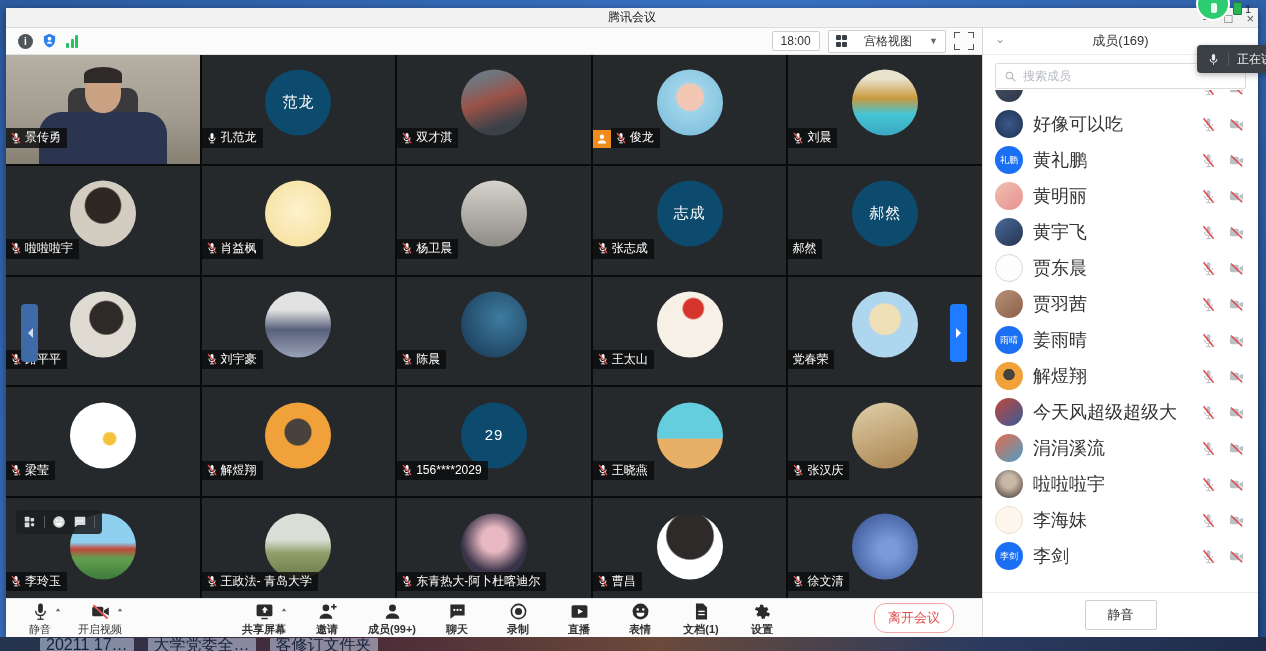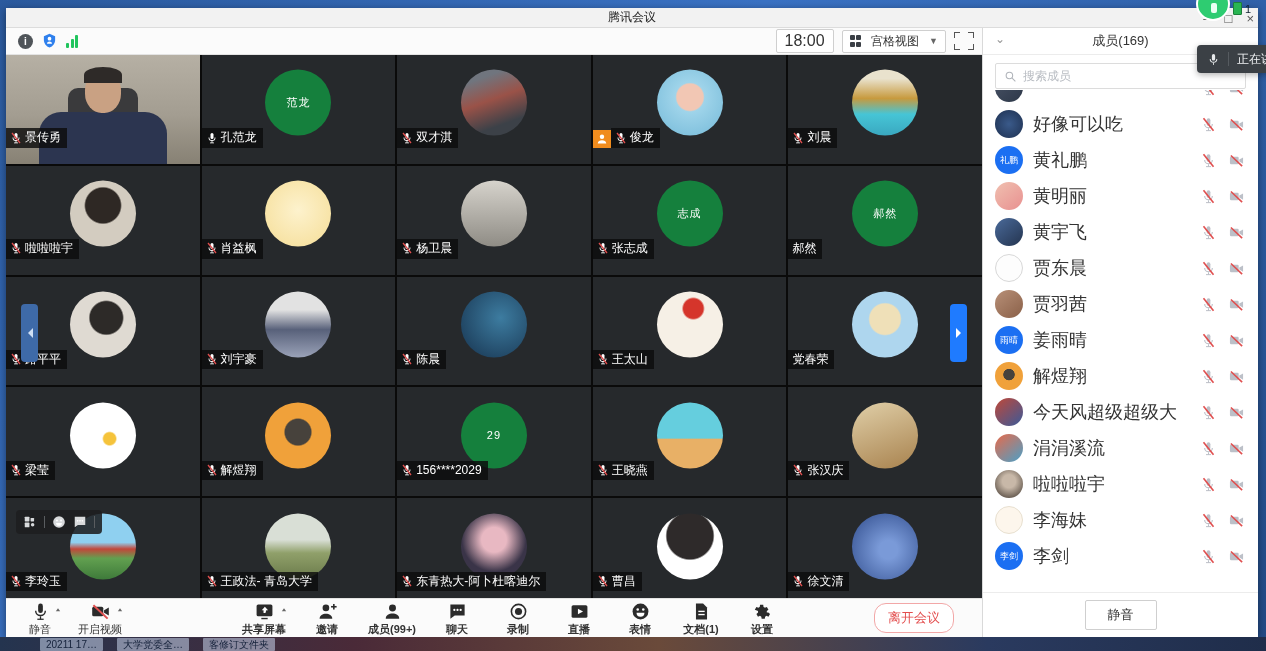--- a/index.html
+++ b/index.html
@@ -15,36 +15,36 @@
 
   
   .main{position:absolute;left:0;top:20px;right:276px;bottom:0;background:#000;}
   .topbar{position:absolute;left:0;top:0;right:0;height:27px;background:#fbfbfb;border-bottom:1px solid #e3e3e3;display:flex;align-items:center;padding:0 8px;}
   .tb-left{display:flex;align-items:center;gap:9px;margin-left:4px;}
   .ic-info{width:15px;height:15px;border-radius:50%;background:#4f5459;color:#fff;font-size:10px;font-weight:bold;display:flex;align-items:center;justify-content:center;}
   .ic-shield{width:15px;height:16px;color:#2f80ed;}
   .ic-signal{display:flex;align-items:flex-end;gap:1.5px;height:13px;}
   .ic-signal i{display:block;width:3px;background:#21c45d;border-radius:1px;}
   .tb-right{margin-left:auto;display:flex;align-items:center;gap:8px;}
-  .timebox{border:1px solid #cfcfcf;border-radius:2px;background:#fff;font-size:16px;color:#333;padding:2px 8px;}
-  .viewdrop{border:1px solid #cfcfcf;border-radius:2px;background:#fff;display:flex;align-items:center;gap:10px;font-size:12px;color:#333;padding:2px 7px;cursor:pointer;}
+  .timebox{border:1px solid #cfcfcf;border-radius:2px;background:#fff;font-size:12px;color:#333;padding:2px 8px;}
+  .viewdrop{border:1px solid #cfcfcf;border-radius:2px;background:#fff;display:flex;align-items:center;gap:17px;font-size:12px;color:#333;padding:2px 7px;cursor:pointer;}
   .gridglyph{display:grid;grid-template-columns:5px 5px;grid-template-rows:5px 5px;gap:1.5px;}
   .gridglyph i{background:#3a3f45;border-radius:1px;}
   .dcaret{font-size:9px;color:#666;}
   .fsbox{width:20px;height:18px;position:relative;cursor:pointer;}
   .fsbox b{position:absolute;width:6px;height:6px;border:1.6px solid #555;}
   .fsbox b:nth-child(1){left:0;top:0;border-right:none;border-bottom:none;}
   .fsbox b:nth-child(2){right:0;top:0;border-left:none;border-bottom:none;}
   .fsbox b:nth-child(3){left:0;bottom:0;border-right:none;border-top:none;}
   .fsbox b:nth-child(4){right:0;bottom:0;border-left:none;border-top:none;}
 
   .grid{position:absolute;left:0;top:27px;right:0;bottom:30px;display:grid;grid-template-columns:repeat(5,1fr);grid-template-rows:repeat(5,1fr);gap:2px;background:#0a0a0a;}
   .cell{position:relative;background:#26292c;overflow:hidden;}
   .avatar{position:absolute;left:50%;top:50%;transform:translate(-50%,-60%);width:66px;height:66px;border-radius:50%;}
-  .avatar.init{background:#15803d;display:flex;align-items:center;justify-content:center;color:#fff;font-size:11px;letter-spacing:1px;}
+  .avatar.init{background:#0c4a6e;display:flex;align-items:center;justify-content:center;color:#fff;font-size:15px;letter-spacing:1px;}
   .labelrow{position:absolute;left:0;bottom:16px;display:flex;align-items:flex-end;z-index:3;}
   .namelabel{background:rgba(12,12,12,.82);color:#fff;font-size:12px;padding:2px 6px 3px 4px;display:flex;align-items:center;gap:3px;line-height:1.2;white-space:nowrap;}
   .micsm{width:12px;height:12px;color:#fff;flex:0 0 auto;}
   .badge-warn{width:18px;height:18px;background:#f08c1e;display:flex;align-items:center;justify-content:center;color:#fff;}
   .badge-warn svg{width:12px;height:12px;}
 
   
   .video-scene{position:absolute;inset:0;background:linear-gradient(180deg,#b6b0a4,#a39d91 55%,#878174);}
   .v-chair{position:absolute;left:50%;top:30%;transform:translateX(-50%);width:70px;height:80px;background:#3a3a3c;border-radius:10px;}
   .v-body{position:absolute;left:50%;bottom:-6px;transform:translateX(-50%);width:128px;height:58px;background:#2c3550;border-radius:22px 22px 0 0;}
@@ -100,21 +100,21 @@
   .speaktip b{color:#f0f2f4;font-size:12px;font-weight:normal;white-space:nowrap;}
 
   
   .greendot{position:absolute;left:1196px;top:-13px;width:34px;height:34px;border-radius:50%;background:#2ecc71;border:2px solid #fff;z-index:30;}
   .greendot:after{content:"";position:absolute;left:13px;top:14px;width:6px;height:10px;background:#eafff2;border-radius:2px;}
   .battnote{position:absolute;left:1233px;top:2px;z-index:30;display:flex;align-items:center;gap:3px;font-size:11px;color:#102030;}
   .batt{width:9px;height:13px;background:#29b552;border:1px solid #1d7f3a;border-radius:1px;}
 
   
   .taskbar{position:absolute;left:0;right:0;bottom:0;height:14px;background:linear-gradient(90deg,#24344f,#4a2a38 28%,#6a4a3a 52%,#2a3a5f 78%,#1f2d4a);display:flex;align-items:center;gap:14px;padding-left:40px;z-index:2;}
-  .taskbar span{font-size:10px;color:#14213a;background:rgba(200,214,236,.55);padding:0 6px;border-radius:1px;line-height:13px;white-space:nowrap;}
+  .taskbar span{font-size:16px;color:#14213a;background:rgba(200,214,236,.55);padding:0 6px;border-radius:1px;line-height:13px;white-space:nowrap;}
 
   
   .avBaby{background:radial-gradient(circle at 50% 42%,#f2c7b4 26%,#9fd4ea 29%,#74b9d8);}
   .avGroup{background:linear-gradient(160deg,#70757e 18%,#9a5248 46%,#3c4148 78%);}
   .avScape{background:linear-gradient(180deg,#e9e2cd 14%,#c79a3e 44%,#46c5d6 68%,#3aa8c0);}
   .avWoman{background:radial-gradient(circle at 50% 38%,#2e2824 33%,#d3ccc0 36%);}
   .avCuteY{background:radial-gradient(circle at 50% 45%,#fdf2cd,#f5dd96);}
   .avOld{background:linear-gradient(180deg,#d6d3cc,#8f8c85);}
   .avGirl{background:radial-gradient(circle at 55% 40%,#2d2a28 30%,#dfdad2 33%);}
   .avPlaid{background:linear-gradient(180deg,#e2e2e2 28%,#58617a 58%,#9aa2b8);}

